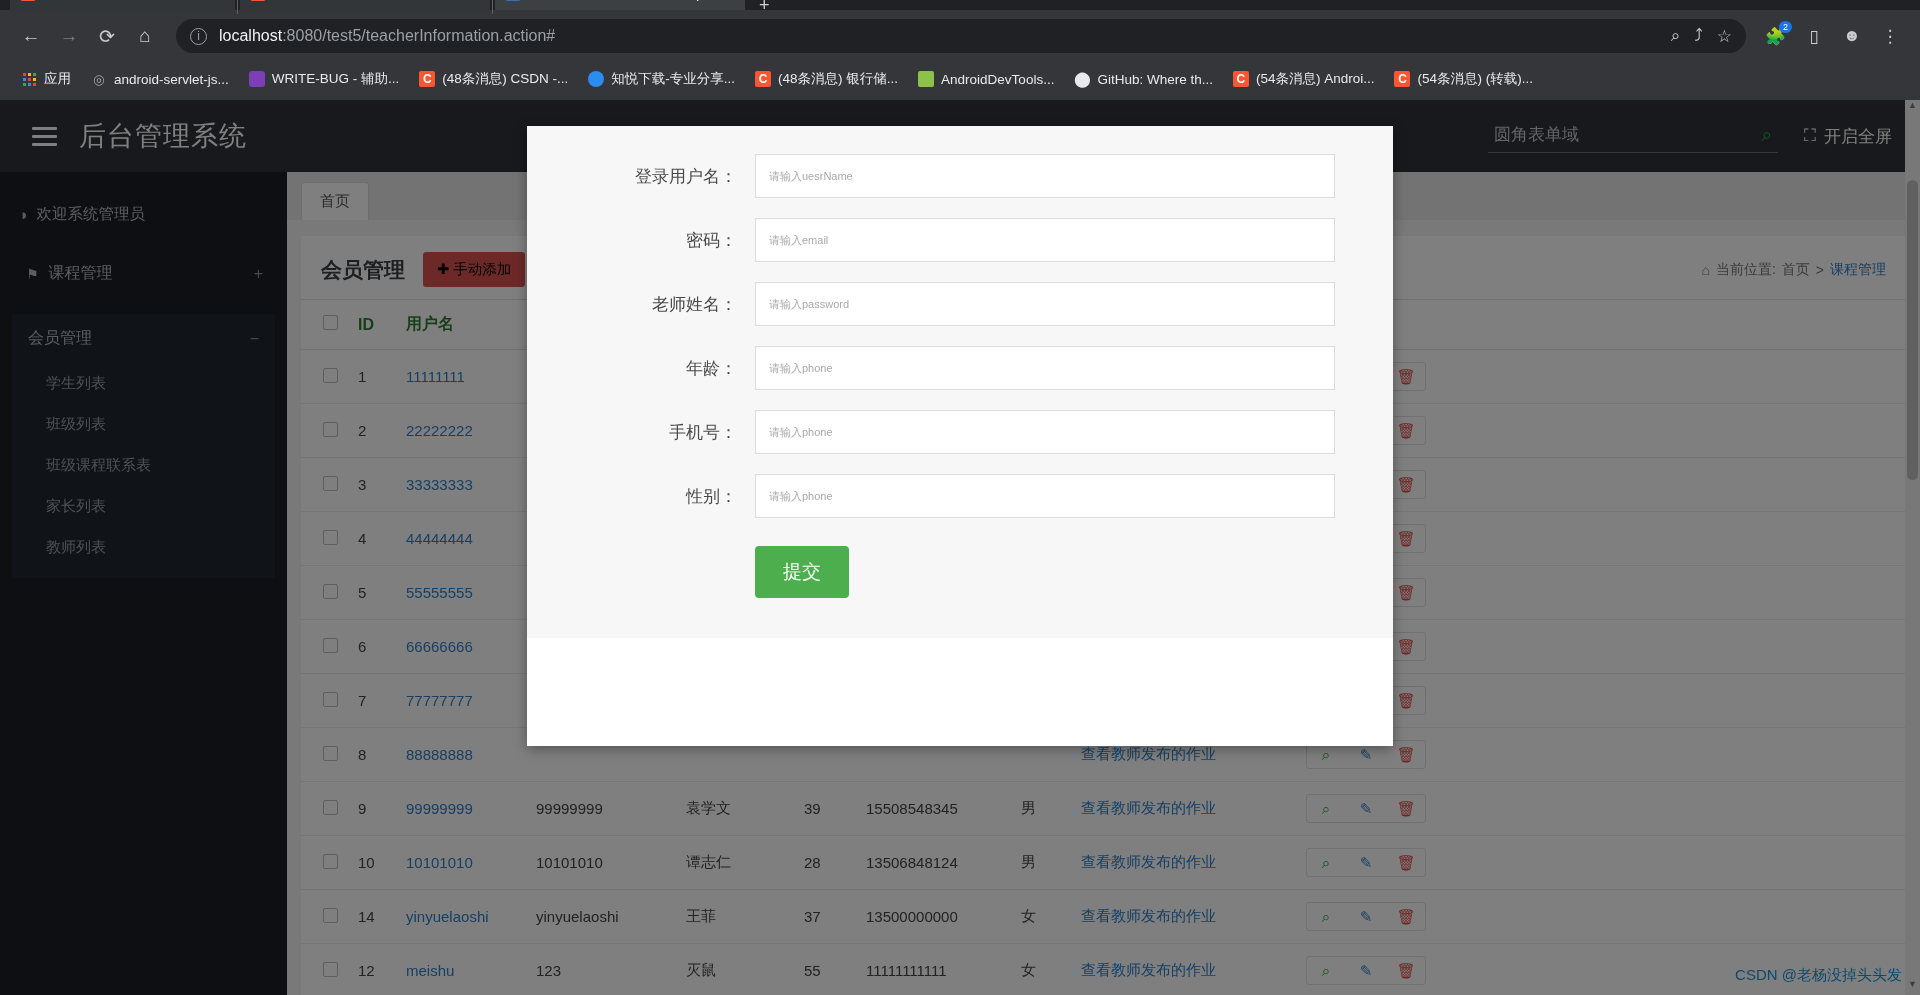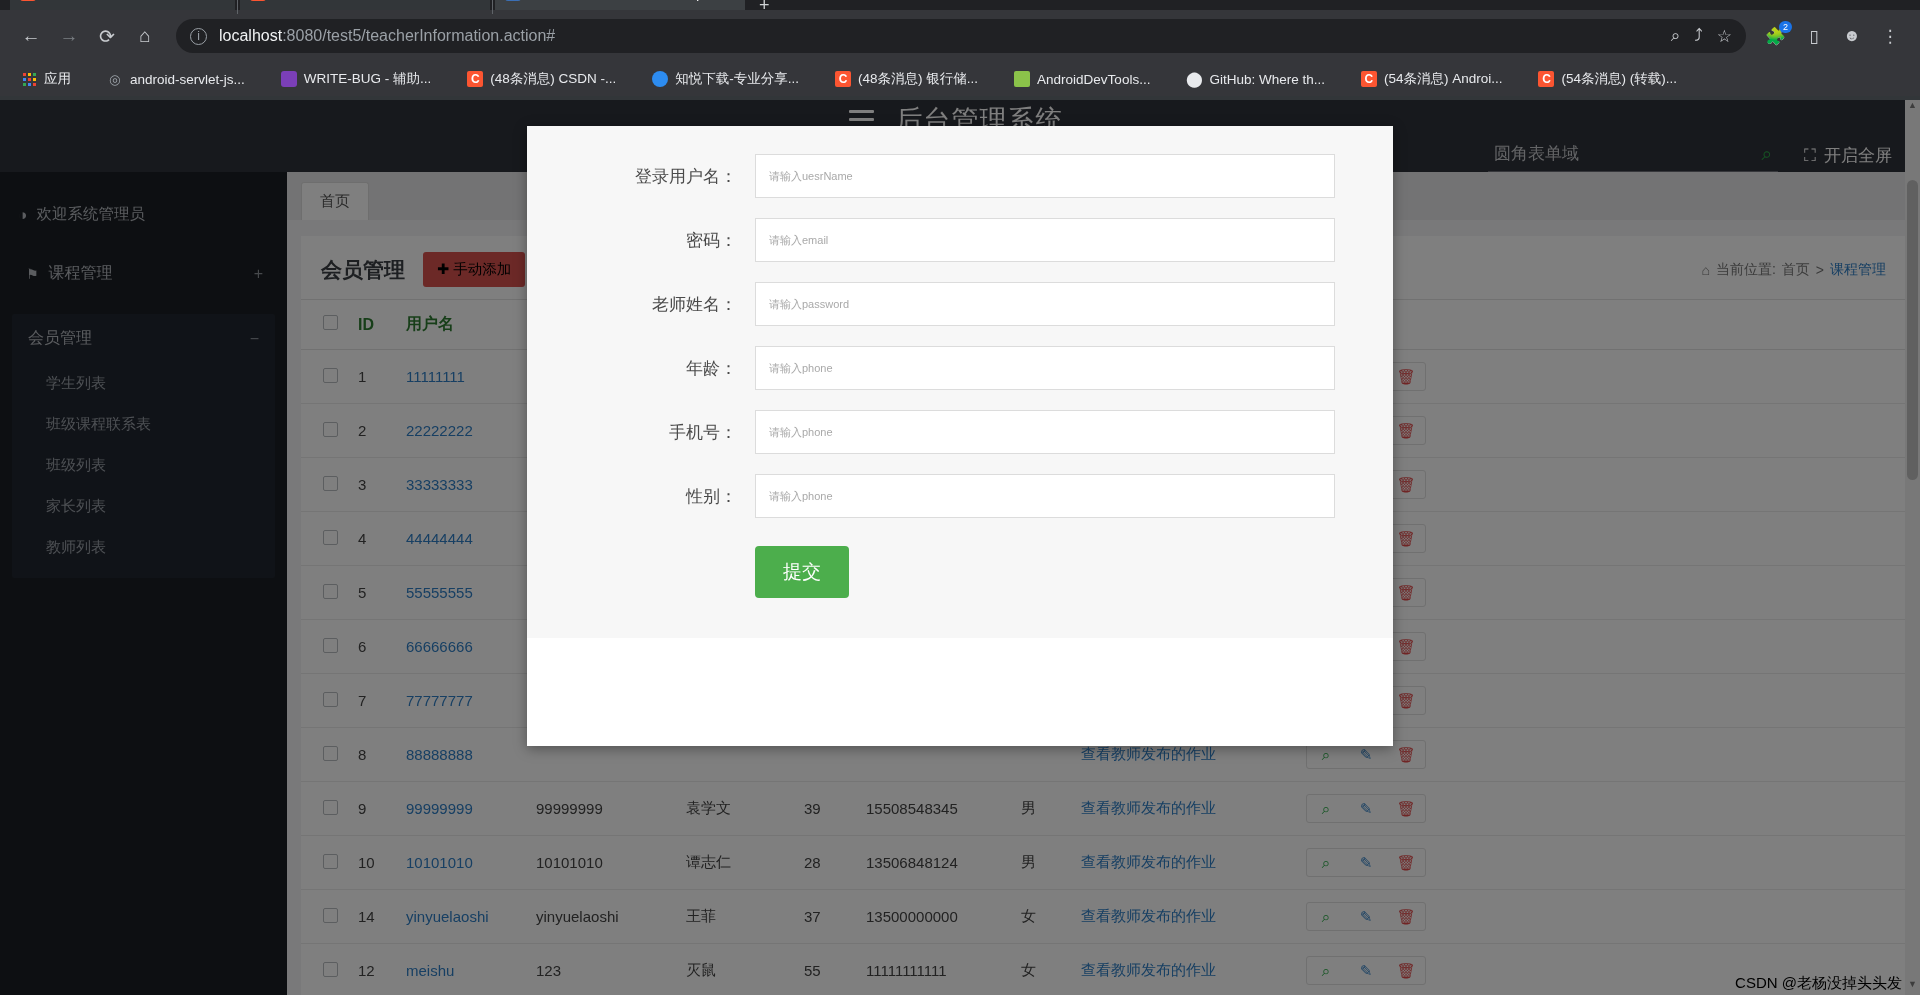--- a/index.html
+++ b/index.html
@@ -55,21 +55,21 @@
     width: 32px; height: 32px; display: flex; align-items: center; justify-content: center;
     color: #c8cbcf; font-size: 17px; position: relative;
   }
   .badge {
     position: absolute; top: 1px; right: 0px; background: #1a73e8; color: #fff;
     font-size: 9px; border-radius: 7px; padding: 0px 4px; line-height: 12px;
   }
 
   .bookmarkbar {
     height: 34px; background: #35363a; display: flex; align-items: center;
-    padding: 0 12px; gap: 18px; overflow: hidden;
+    padding: 0 12px; gap: 2px; overflow: hidden;
   }
   .bm {
     display: flex; align-items: center; gap: 7px; padding: 4px 9px;
     color: #e8eaed; font-size: 13.5px; white-space: nowrap; border-radius: 4px;
   }
   .bm .bmicon { width: 16px; height: 16px; flex: 0 0 16px; display:flex; align-items:center; justify-content:center; }
   .appsgrid { display: grid; grid-template-columns: repeat(3, 3px); grid-template-rows: repeat(3, 3px); gap: 2px; }
   .appsgrid i { width: 3px; height: 3px; display: block; }
 
   
@@ -80,21 +80,21 @@
   .page { position: relative; width: 1920px; height: 895px; background: #f3f3f4; }
 
   
   .backdrop {
     position: absolute; inset: 0; background: rgba(0,0,0,0.5); z-index: 50;
   }
 
   
   .topbar {
     height: 72px; background: #2f323a; display: flex; align-items: center;
-    position: relative; z-index: 10; flex-direction: column;
+    position: relative; z-index: 10;
   }
   .brandzone { width: 287px; display: flex; align-items: center; gap: 22px; padding-left: 32px; height: 72px; }
   .hamburger { display: flex; flex-direction: column; gap: 5px; }
   .hamburger i { display: block; width: 25px; height: 3px; background: #fff; border-radius: 1px; }
   .brandtitle { color: #fff; font-size: 27px; letter-spacing: 1px; }
   .topright { margin-left: auto; display: flex; align-items: center; gap: 26px; padding-right: 28px; }
   .searchwrap {
     display: flex; align-items: center; border-bottom: 1px solid #6d6f76;
     padding: 4px 6px 6px 6px; width: 290px;
   }
@@ -195,21 +195,21 @@
     padding: 0 13px; font-size: 11px; color: #333; outline: none; font-family: inherit;
   }
   .form-ctl input::placeholder { color: #a9a9a9; }
   .btn-submit {
     background: #4cae4c; color: #fff; border: 0; border-radius: 4px;
     font-size: 19px; padding: 13px 28px; margin-left: 170px; margin-top: 8px; font-family: inherit;
   }
   .modal-foot { height: 108px; background: #fff; }
 
   .watermark {
-    position: absolute; right: 18px; bottom: 2px; color: #000000; font-size: 15px; z-index: 200;
+    position: absolute; right: 18px; bottom: 10px; color: #0c4a6e; font-size: 15px; z-index: 200;
   }
 </style>
 </head>
 <body>
 
 <div class="browser">
 
   <div class="tabstrip">
     <div class="tab" style="width:225px;">
       <span class="favicon" style="background:#fc5531;"></span>
@@ -343,22 +343,22 @@
             <span class="mt-icon">⚑</span>
             <span>课程管理</span>
             <span class="plus">+</span>
           </div>
           <div class="menu-group">
             <div class="menu-group-head">
               <span>会员管理</span>
               <span class="minus">−</span>
             </div>
             <div class="submenu-item">学生列表</div>
+            <div class="submenu-item">班级列表</div>
             <div class="submenu-item">班级课程联系表</div>
-            <div class="submenu-item">班级列表</div>
             <div class="submenu-item">家长列表</div>
             <div class="submenu-item">教师列表</div>
           </div>
         </div>
 
         <div class="main">
           <div class="tabstrip-page">
             <div class="page-tab">首页</div>
           </div>
           <div class="content-card">

